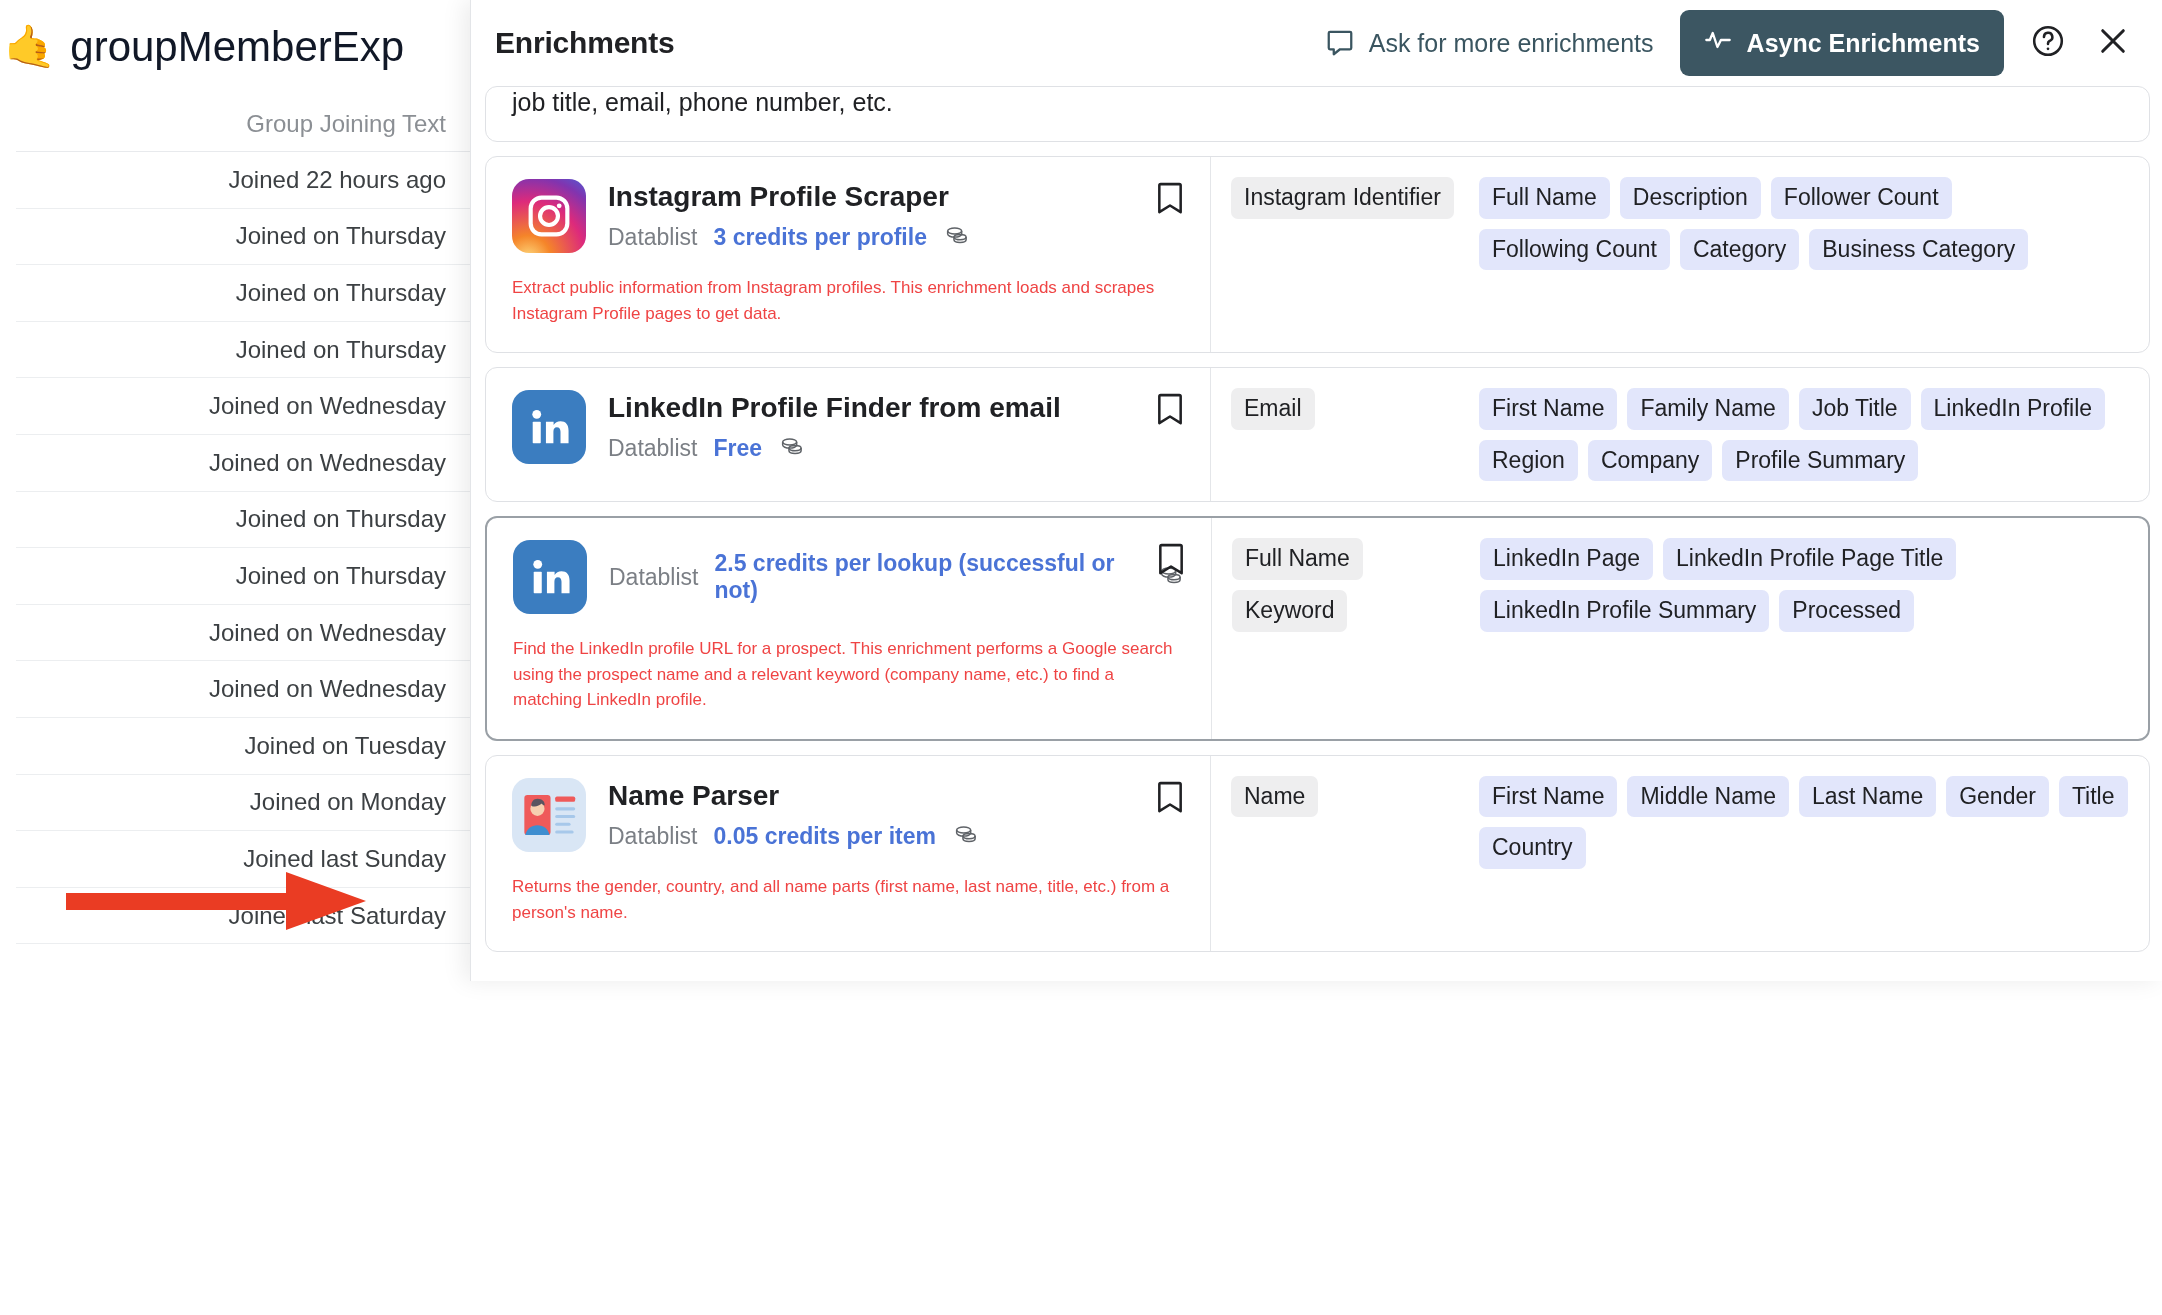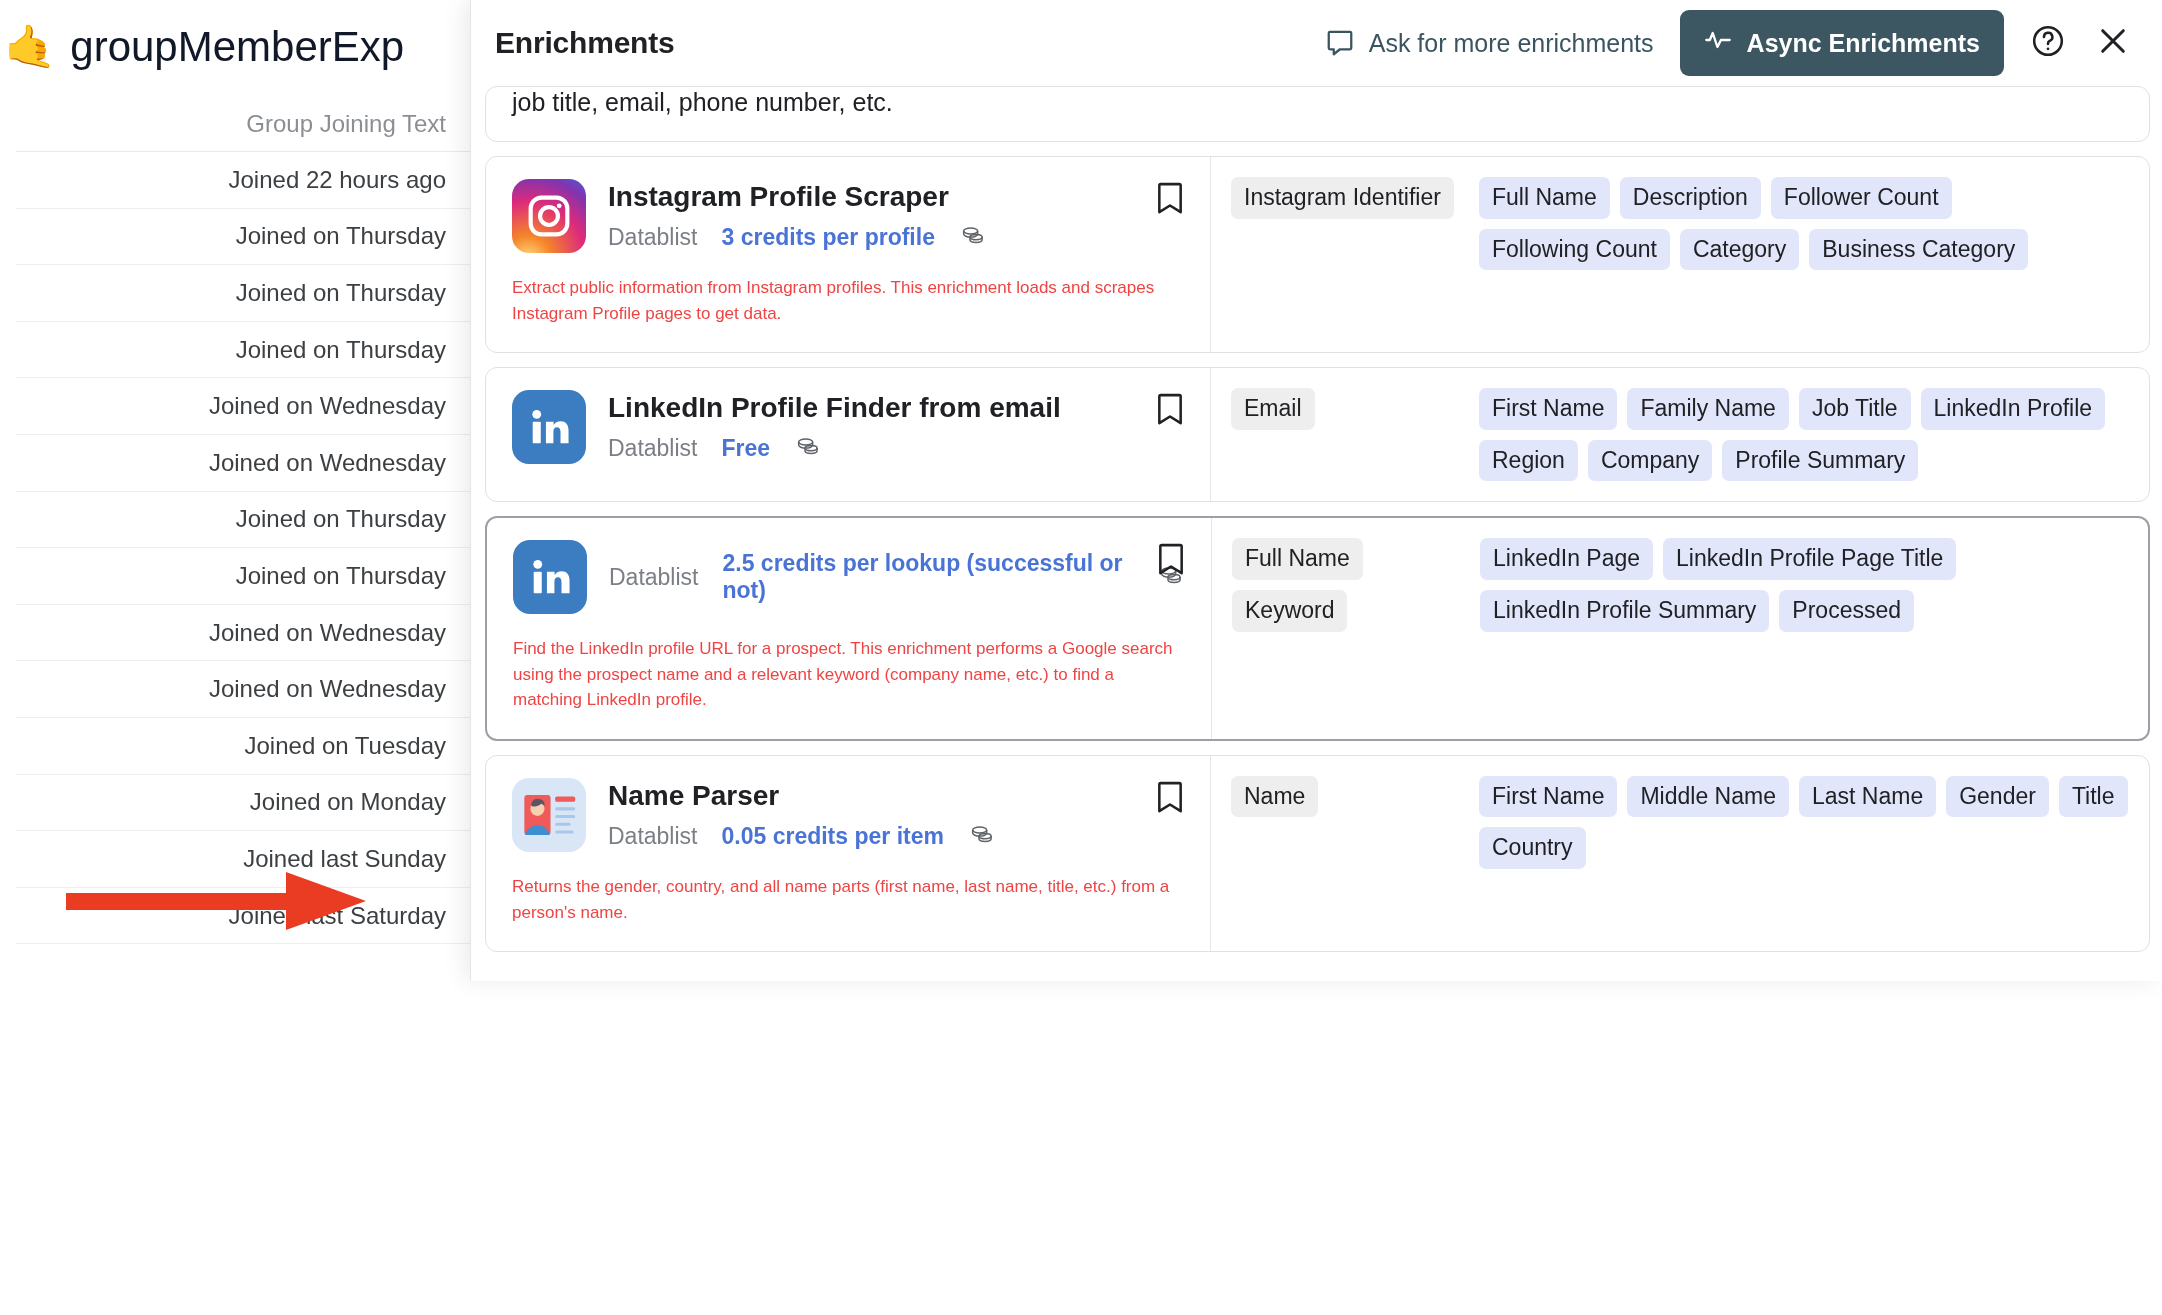--- a/index.html
+++ b/index.html
@@ -86,21 +86,21 @@
   .card-top { display: flex; align-items: flex-start; gap: 22px; }
   .logo { width: 74px; height: 74px; border-radius: 17px; flex: 0 0 74px; overflow: hidden; position: relative; }
   .logo-ig {
     background: radial-gradient(circle at 22% 107%, #fdd276 2%, #f58529 23%, #dd2a7b 58%, #8134af 83%, #515bd4 100%);
     display: flex; align-items: center; justify-content: center;
   }
   .logo-li { background: #3b7dc0; display: flex; align-items: center; justify-content: center; }
   .logo-np { background: #d9e6f5; display:flex; align-items:center; justify-content:center; }
   .card-heading { padding-top: 2px; }
   .card-title { font-size: 28px; font-weight: 700; color: #202124; line-height: 1.15; }
-  .card-meta { display: flex; align-items: center; gap: 24px; margin-top: 8px; }
+  .card-meta { display: flex; align-items: center; gap: 16px; margin-top: 8px; }
   .vendor { font-size: 23px; color: #7b7f85; }
   .price { font-size: 23px; color: #4a73d6; font-weight: 600; }
   .price.free { font-weight: 700; }
   .card-desc {
     margin-top: 22px; font-size: 17px; line-height: 1.5; color: #ef4444;
   }
   .bookmark { position: absolute; top: 22px; right: 24px; cursor: pointer; }
 
   .card-side {
     flex: 1 1 auto; border-left: 1px solid #e4e6e9;

